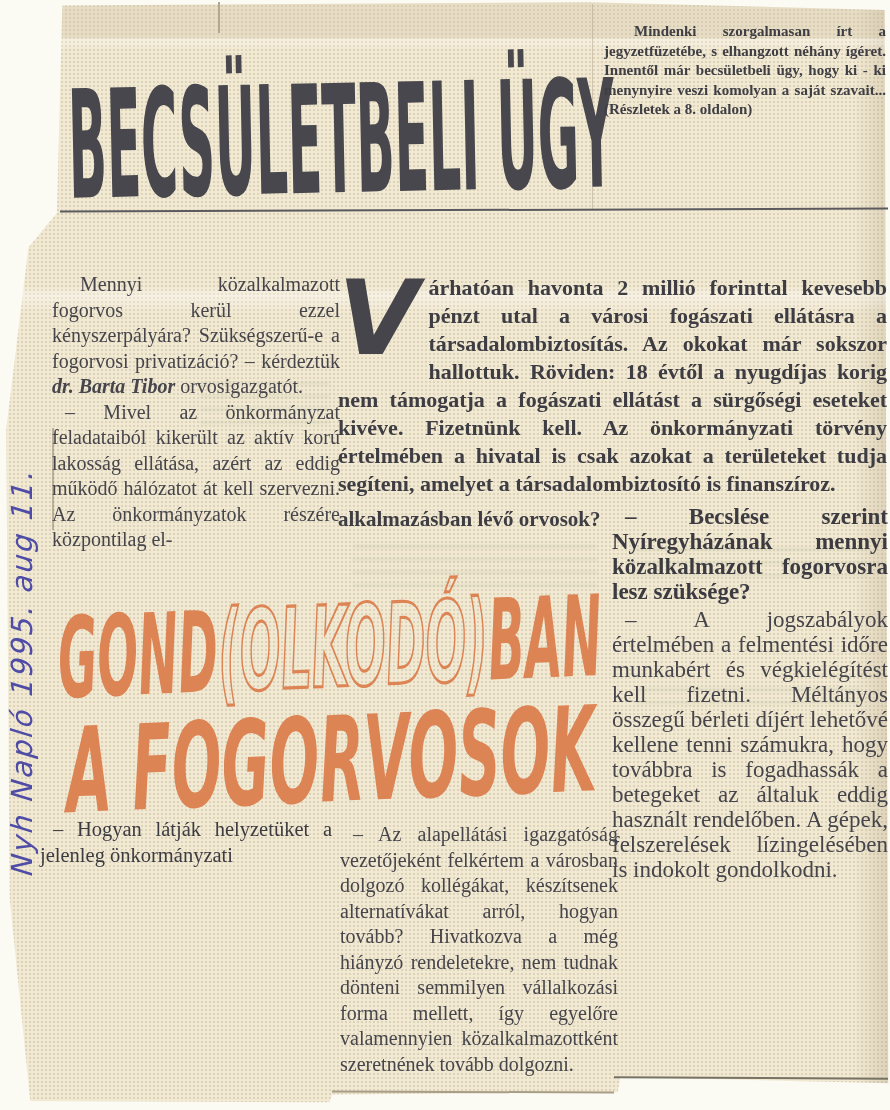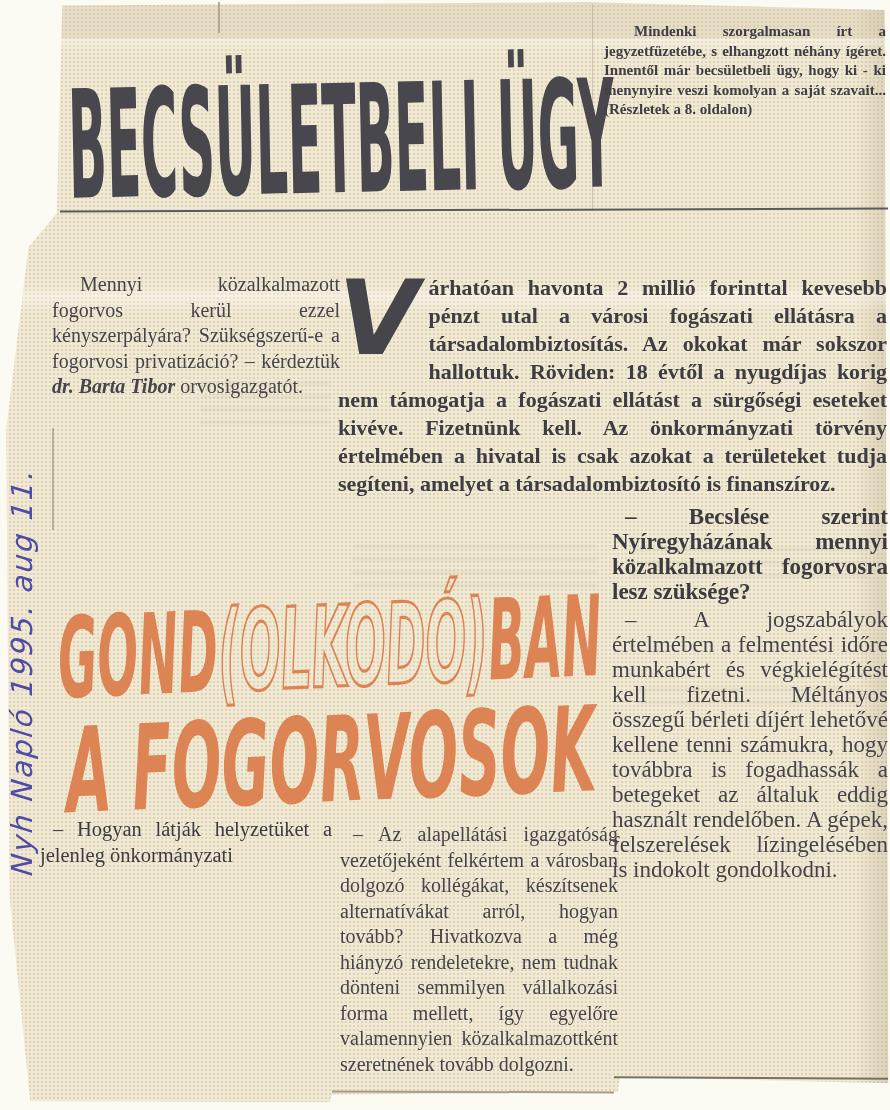--- a/index.html
+++ b/index.html
@@ -131,26 +131,28 @@
     <svg width="554" height="172" viewBox="0 0 554 172">
       <text x="2" y="150" font-family="DejaVu Sans, sans-serif" font-weight="bold" font-size="150" fill="#47474d" textLength="546" lengthAdjust="spacingAndGlyphs">BECSÜLETBELI ÜGY</text>
     </svg>
   </div>
 
   <div class="kicker">Mindenki szorgalmasan írt a jegyzetfüzetébe, s elhangzott néhány ígéret. Innentől már becsületbeli ügy, hogy ki - ki menynyire veszi komolyan a saját szavait... (Részletek a 8. oldalon)</div>
 
 
   <div class="col-left-top bodytext">
     <p class="p1"><span>Mennyi közalkalmazott fogorvos kerül ezzel kényszerpályára? Szükségszerű-e a fogorvosi privatizáció? – kérdeztük </span><span class="name-bi">dr. Barta Tibor</span><span> orvosigazgatót.</span></p>
+    <p class="p2">– Mivel az önkormányzat feladataiból kikerült az aktív korú lakosság ellátása, azért az eddig működő hálózatot át kell szervezni. Az önkormányzatok részére központilag el-</p>
   </div>
 
   <div class="lead">
     <span class="dropcap">V</span><span>árhatóan havonta 2 millió forinttal kevesebb pénzt utal a városi fogászati ellátásra a társadalombiztosítás. Az okokat már sokszor hallottuk. Röviden: 18 évtől a nyugdíjas korig nem támogatja a fogászati ellátást a sürgőségi eseteket kivéve. Fizetnünk kell. Az önkormányzati törvény értelmében a hivatal is csak azokat a területeket tudja segíteni, amelyet a társadalombiztosító is finanszíroz.</span>
   </div>
 
+  <div class="mid-frag">alkalmazásban lévő orvosok?</div>
 
   <div class="col-right bodytext">
     <p class="q">– Becslése szerint Nyíregyházának mennyi közalkalmazott fogorvosra lesz szüksége?</p>
     <p>– A jogszabályok értelmében a felmentési időre munkabért és végkielégítést kell fizetni. Méltányos összegű bérleti díjért lehetővé kellene tenni számukra, hogy továbbra is fogadhassák a betegeket az általuk eddig használt rendelőben. A gépek, felszerelések lízingelésében is indokolt gondolkodni.</p>
   </div>
 
   <div class="orange1">
     <svg width="554" height="138" viewBox="0 0 554 138">
       <text x="2" y="106" font-family="DejaVu Sans, sans-serif" font-weight="bold" font-style="italic" font-size="112" textLength="544" lengthAdjust="spacingAndGlyphs">
         <tspan fill="#dd8455">GOND</tspan><tspan fill="none" stroke="#dd8455" stroke-width="3.2">(OLKODÓ)</tspan><tspan fill="#dd8455">BAN</tspan>

